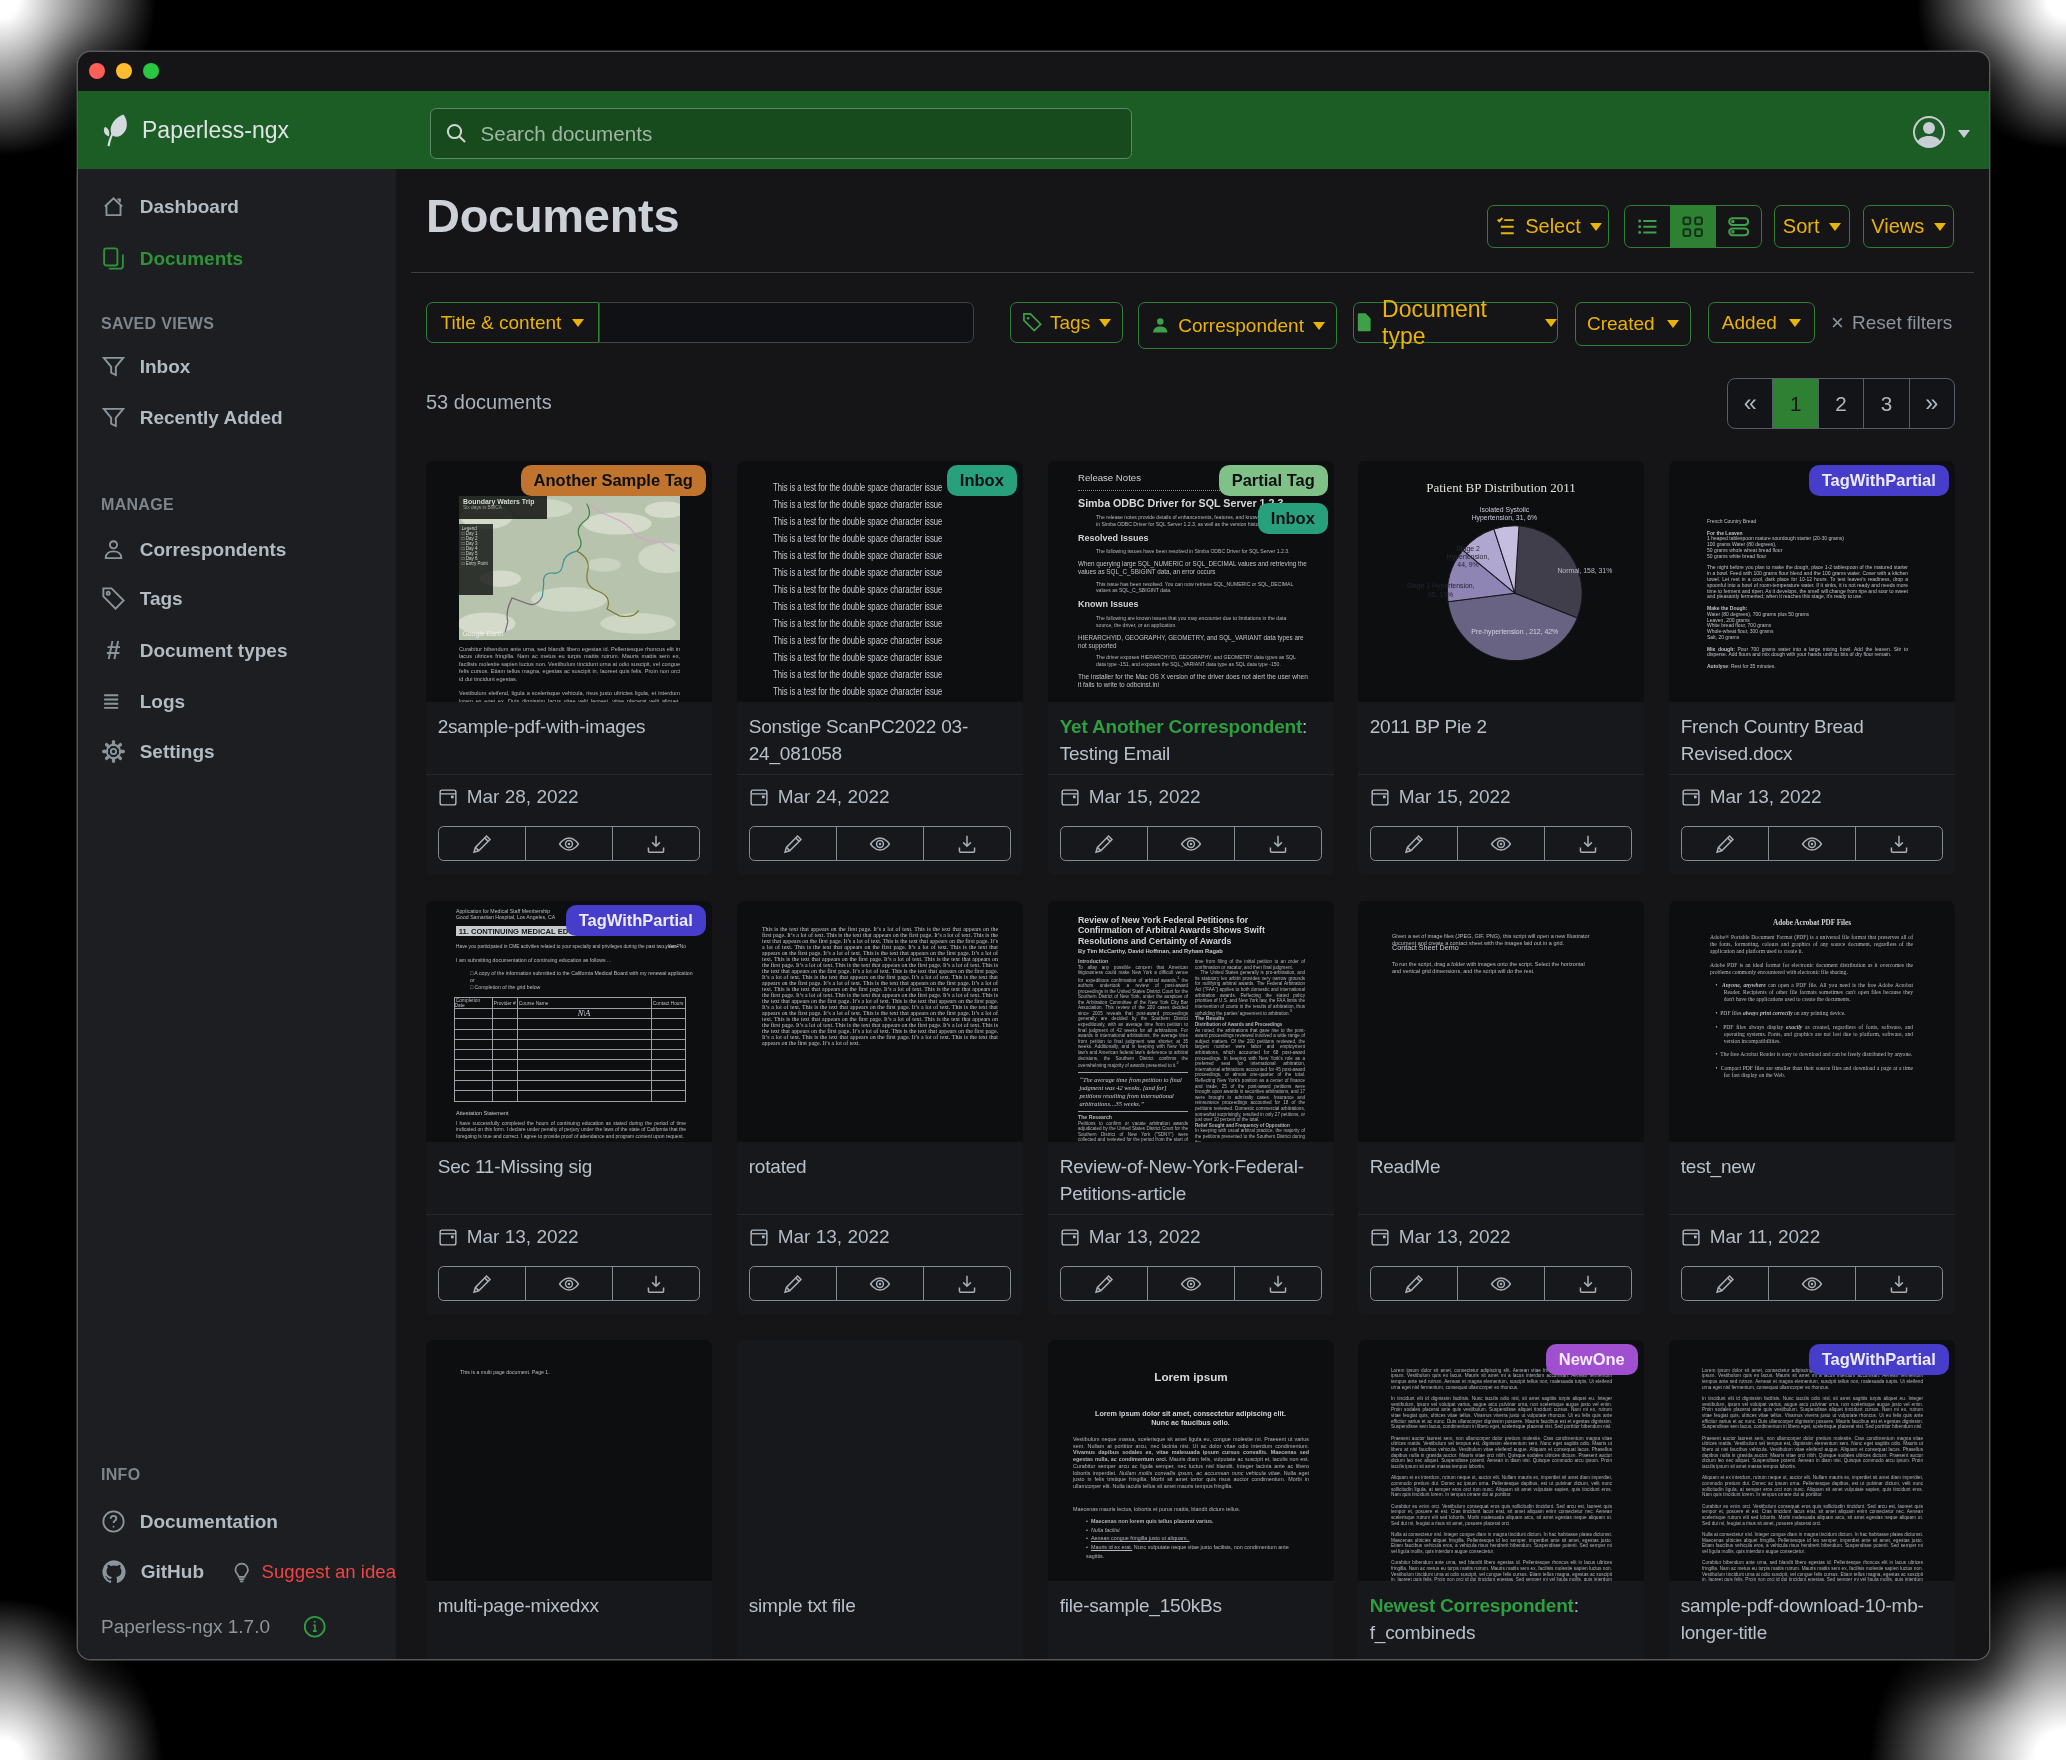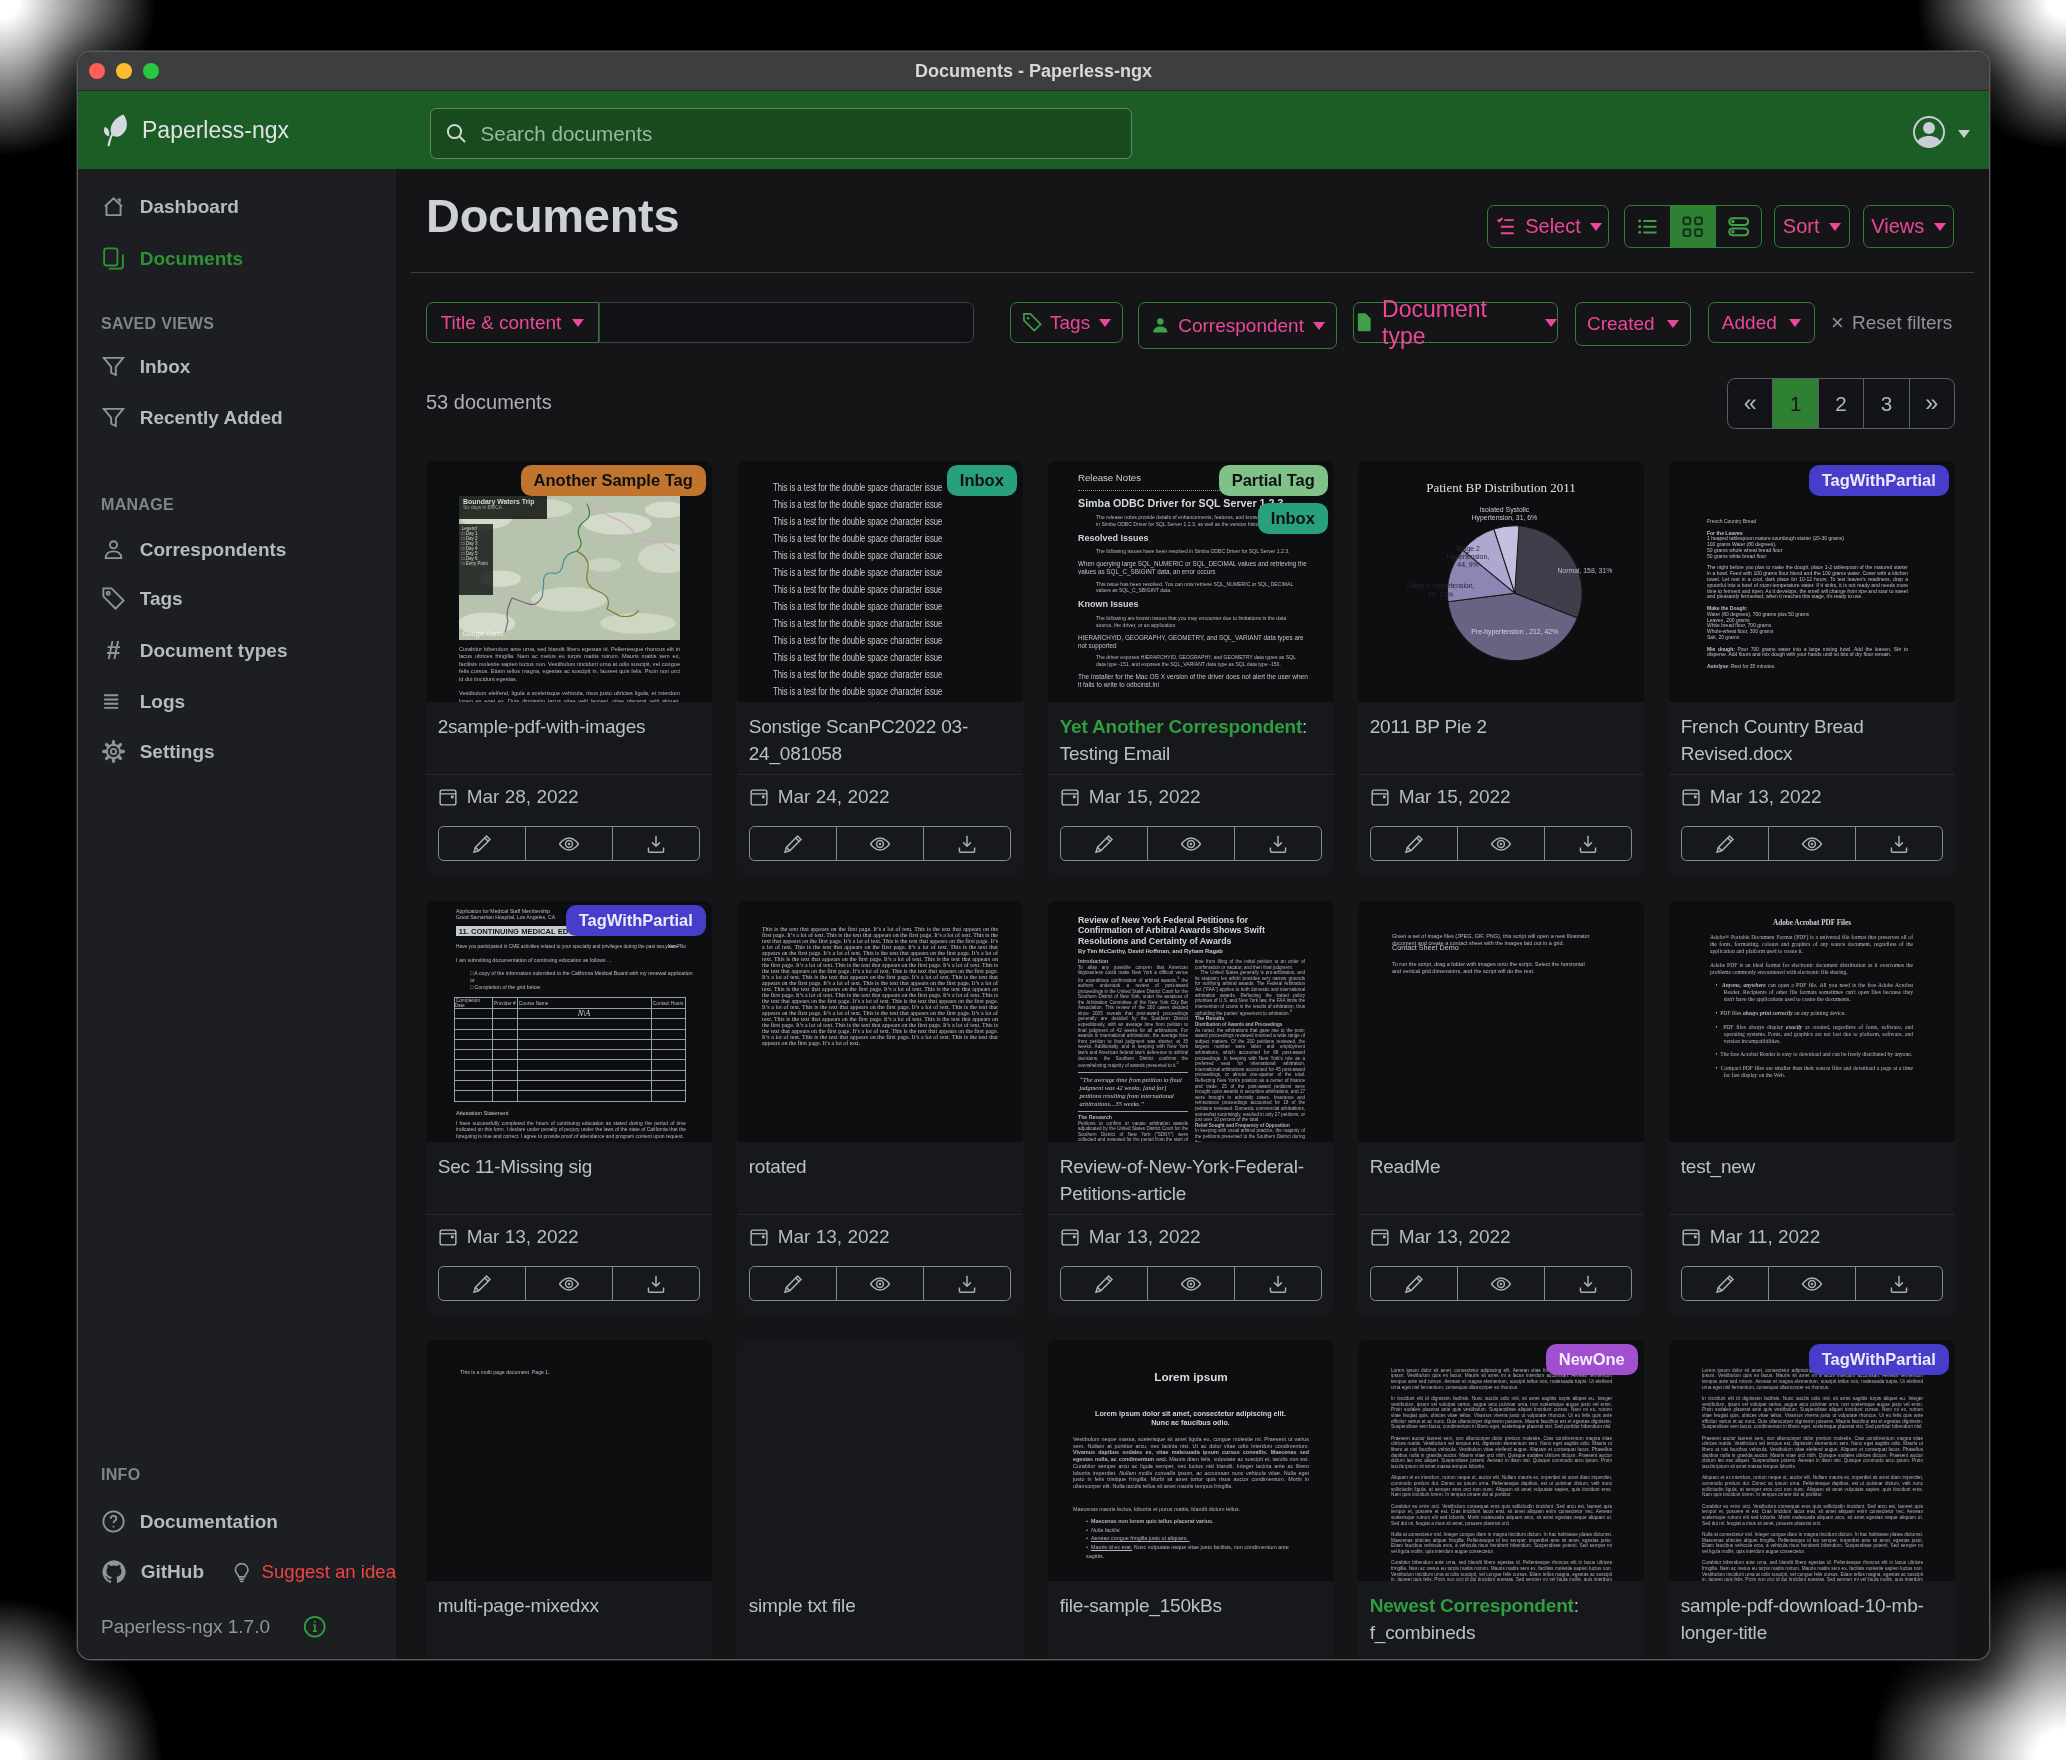--- a/index.html
+++ b/index.html
@@ -29,21 +29,21 @@
 #sidebar { position:absolute; left:0; top:117px; width:318px; bottom:0; background:#1d1e21; }
 .sideitem { position:absolute; left:23px; display:flex; align-items:center; gap:13.7px; white-space:nowrap;
   color:#b2bac2; font-size:19px; font-weight:600; }
 .sideitem svg { flex:0 0 auto; }
 .sidehead { position:absolute; left:23px; color:#7e858c; font-size:16px; font-weight:700; letter-spacing:0.3px; }
 
 #main { position:absolute; left:318px; top:117px; right:0; bottom:0; background:#151518; }
 h2.pgtitle { position:absolute; left:30px; top:23px; color:#ccd1d8; font-size:47px; font-weight:600; line-height:48px; letter-spacing:-0.3px; }
 .hr { position:absolute; height:1.4px; background:#3b3e42; }
 
-.gbtn { position:absolute; border:1.4px solid #2f8036; border-radius:6.9px; color:#ec4899;
+.gbtn { position:absolute; border:1.4px solid #2f8036; border-radius:6.9px; color:#eab308;
   font-size:20px; display:flex; align-items:center; justify-content:center; }
 .caret { display:inline-block; width:0; height:0; border-left:6.9px solid transparent;
   border-right:6.9px solid transparent; border-top:8.2px solid currentColor; margin-left:9.6px; }
 .gray { color:#8d949b; }
 
 .card { position:absolute; width:286px; height:414px; background:#17181b; border-radius:6.9px; overflow:hidden; }
 .thumb { position:absolute; left:0; top:0; right:0; height:241px; background:#0d0e10; overflow:hidden; color:#c4c7ca; }
 .tagcol { position:absolute; top:4.1px; right:6.2px; display:flex; flex-direction:column; align-items:flex-end; gap:6.9px; }
 .pill { height:31px; border-radius:10.3px; padding:0 13px; font-size:16.5px; font-weight:700;
   display:flex; align-items:center; color:#0f1012; }
@@ -86,23 +86,20 @@
           <circle cx="8" cy="8" r="2.5"></circle>
           <circle cx="8" cy="8" r="0.9" fill="#a7aeb6" stroke="none"></circle>
         </g>
 <g id="i-dl" fill="none" stroke="#a7aeb6" stroke-width="1.1">
           <path d="M8 2v7.2M5.2 6.8L8 9.6l2.8-2.8M2.5 10.5v2.6a.9.9 0 0 0 .9.9h9.2a.9.9 0 0 0 .9-.9v-2.6"></path>
         </g>
 </defs>
     </svg>
 
 <div id="win">
-  <div id="titlebar">
-    <div class="t">Documents - Paperless-ngx</div>
-  </div>
   <div class="tl" style="left:11px; background:#ff5f57;"></div>
   <div class="tl" style="left:38px; background:#febc2e;"></div>
   <div class="tl" style="left:65px; background:#28c840;"></div>
   <div id="navbar">
     <div id="search">
       <svg width="23.4" height="23.4" viewBox="0 0 16 16" style="margin:0 12.4px 0 13.7px">
             <path fill="none" stroke="#cdd6cf" stroke-width="1.4" d="M6.5 11a4.5 4.5 0 1 0 0-9 4.5 4.5 0 0 0 0 9zm3.2-1.3 4 4"></path>
           </svg>
       Search documents
     </div>

